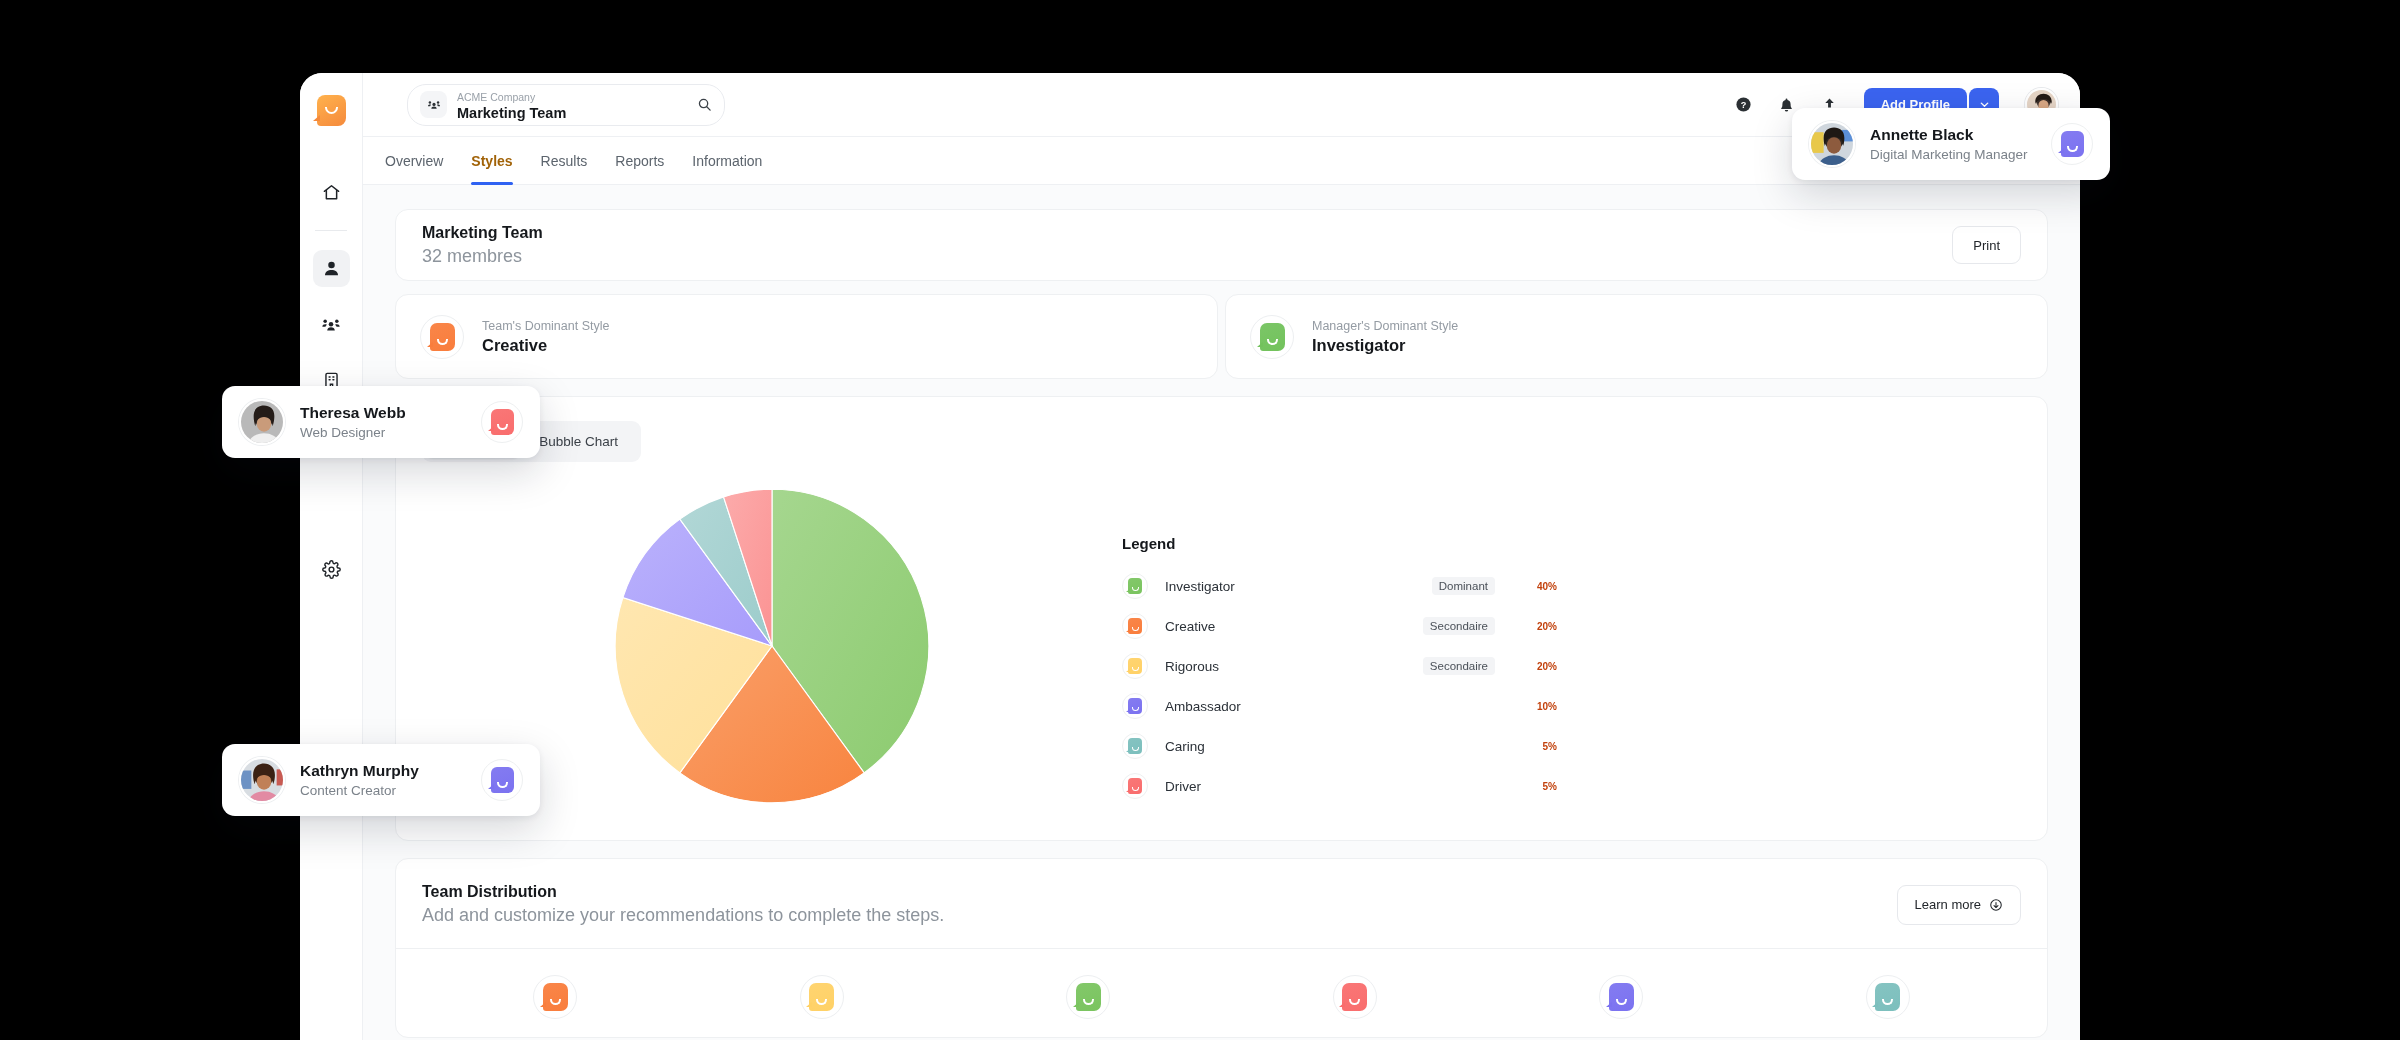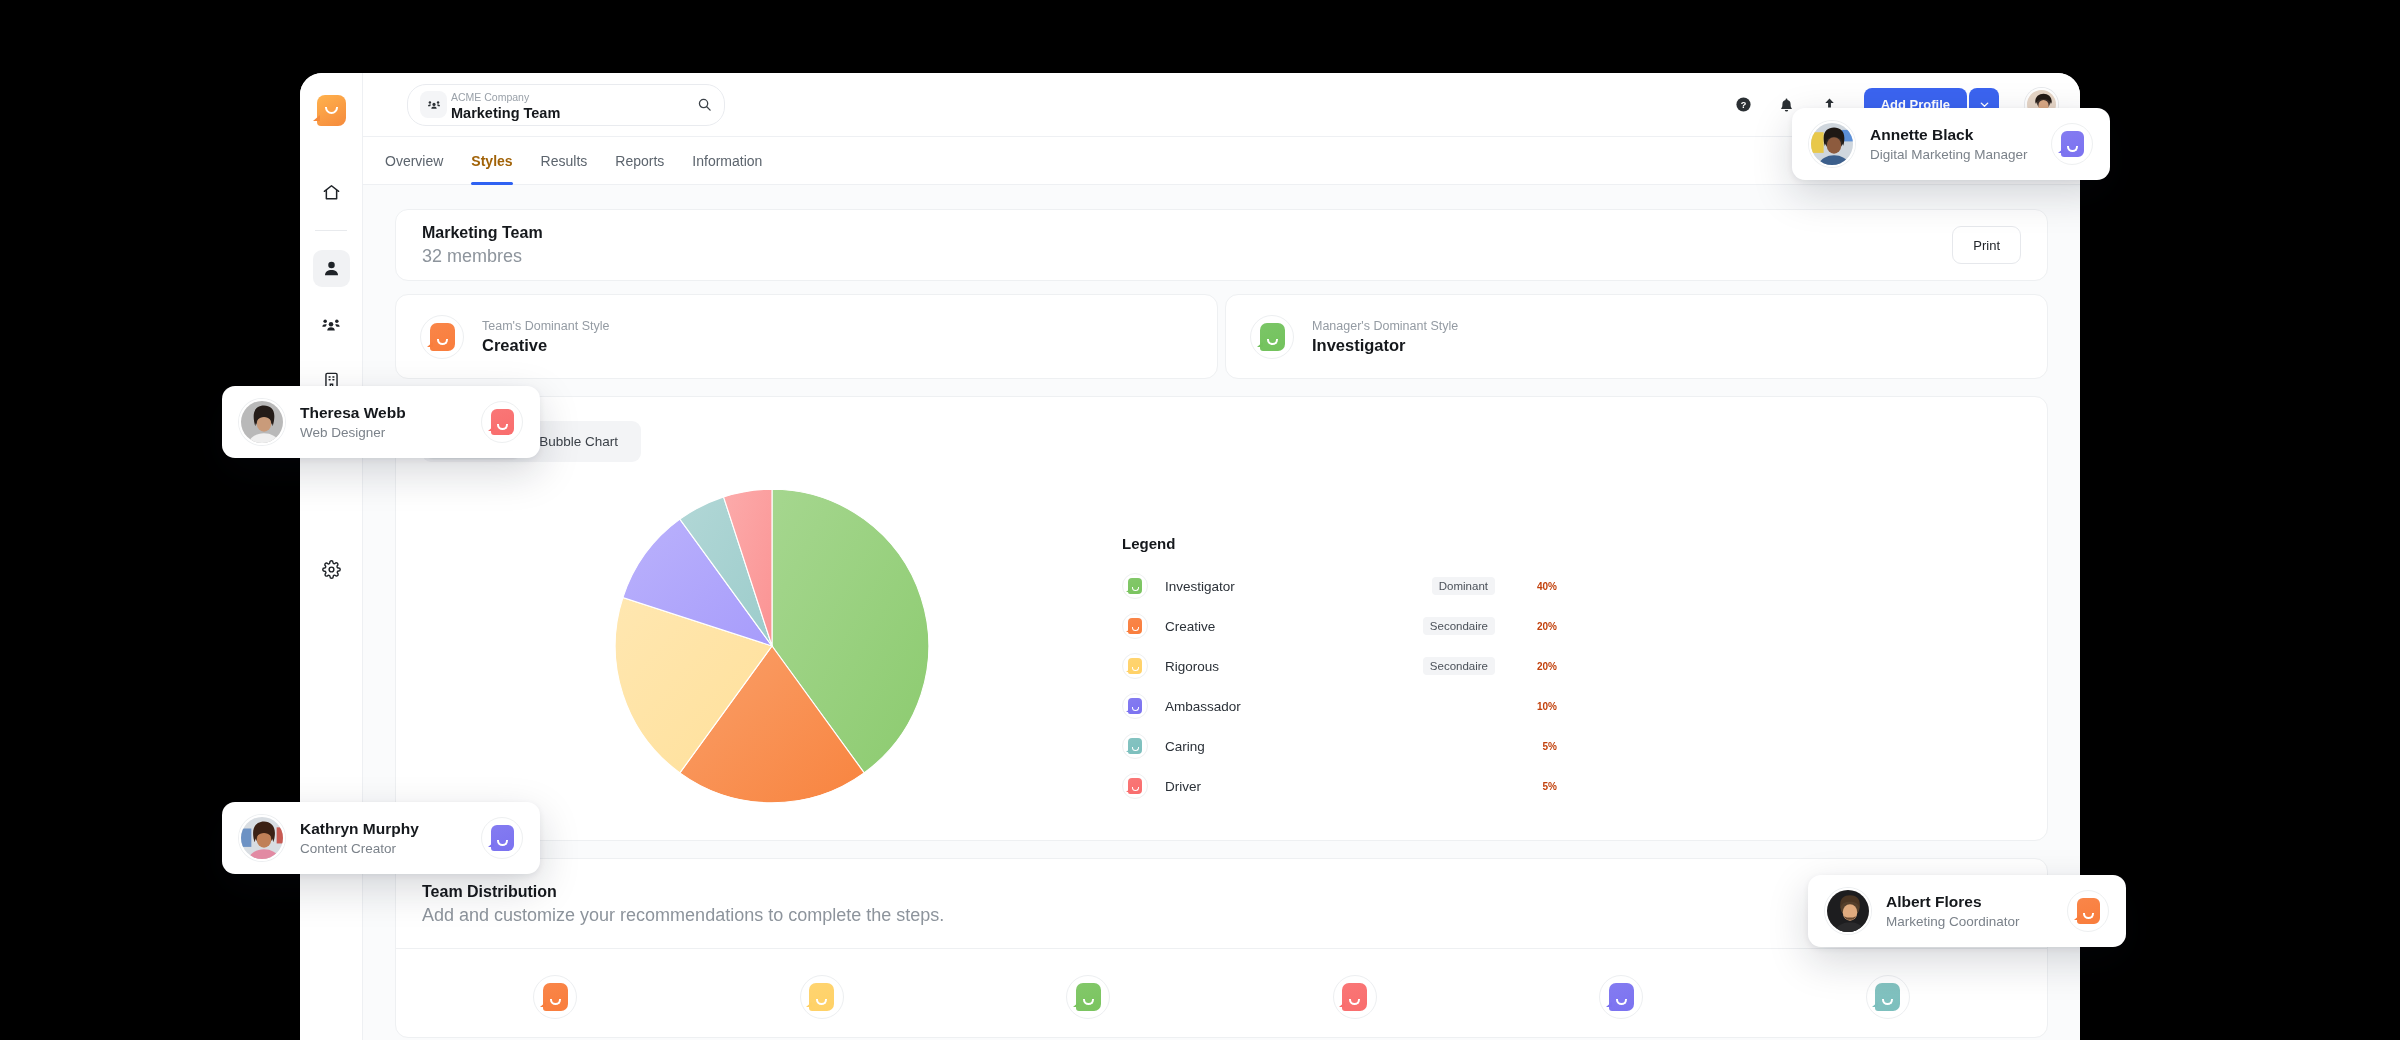--- a/index.html
+++ b/index.html
@@ -54,21 +54,21 @@
 
   
   .header {
     position:absolute; left:63px; top:0; right:0; height:64px;
     background:#fff; border-bottom:1px solid #eef0f3;
     display:flex; align-items:center; padding:0 22px;
   }
   .searchbox {
     margin-left: 22px; width: 318px; height: 42px;
     border:1px solid #e9ebef; border-radius:19px;
-    display:flex;align-items:center;padding:0 12px; gap:4px; cursor:text;
+    display:flex;align-items:center;padding:0 12px; gap:10px; cursor:text;
   }
   .team-chip{
     width:27px;height:27px;border-radius:8px;background:#f4f5f7;
     display:flex;align-items:center;justify-content:center;color:#2b3034;flex:0 0 auto;
   }
   .search-text{flex:1;line-height:1.05;}
   .search-sub{font-size:10.5px;color:#9aa1a9;}
   .search-main{font-size:14.5px;color:#15181c;font-weight:600;margin-top:1px;}
   .search-ico{color:#3c4248;display:flex;}
   .header-right{margin-left:auto;display:flex;align-items:center;gap:26px;}
@@ -571,21 +571,21 @@
       <span class="pc-name" style="display:block">Theresa Webb</span>
       <span class="pc-role" style="display:block">Web Designer</span>
     </span>
     <span class="pc-ring">
       <span class="pc-bub" id="p1" style="background: linear-gradient(160deg, rgba(249, 109, 109, 0.933), rgb(249, 109, 109)); color: rgb(249, 109, 109);">
           <span class="sm"></span>
         </span>
     </span>
   </div>
 
-  <div class="pcard" style="left:222px;top:802px;width:318px;">
+  <div class="pcard" style="left:222px;top:744px;width:318px;">
     <span class="pc-avatar">
       <svg width="46" height="46" viewBox="0 0 40 40">
           <rect width="40" height="40" fill="#d8dde2"></rect>
           <rect x="0" y="10" width="9" height="16" fill="#6d92c4"></rect>
           <rect x="31" y="9" width="9" height="14" fill="#c85a52"></rect>
           <circle cx="20" cy="15" r="8.6" fill="#4a2c1c"></circle>
           <ellipse cx="20" cy="19.5" rx="6.3" ry="7.2" fill="#c08057"></ellipse>
           <path d="M6 40c0-8 7-12 14-12s14 4 14 12z" fill="#e28aa3"></path>
           <path d="M10.5 14c0-6.5 4.2-10 9.5-10s9.5 3.5 9.5 10c0 5-1.5 8-1.5 8-.5-5-3.5-8-8-8s-7.5 3-8 8c0 0-1.5-3-1.5-8z" fill="#3b2114"></path>
         </svg>
@@ -595,35 +595,14 @@
       <span class="pc-role" style="display:block">Content Creator</span>
     </span>
     <span class="pc-ring">
       <span class="pc-bub" id="p2" style="background: linear-gradient(160deg, rgba(123, 114, 240, 0.933), rgb(123, 114, 240)); color: rgb(123, 114, 240);">
           <span class="sm"></span>
         </span>
     </span>
   </div>
 
 
-  <div class="pcard" style="left:1808px;top:875px;width:318px;">
-    <span class="pc-avatar">
-      <svg width="46" height="46" viewBox="0 0 40 40">
-          <rect width="40" height="40" fill="#1d1d1f"></rect>
-          <circle cx="20" cy="15" r="8.4" fill="#55402c"></circle>
-          <ellipse cx="20" cy="19.5" rx="6.3" ry="7.2" fill="#e0ab7f"></ellipse>
-          <path d="M6 40c0-8 7-12 14-12s14 4 14 12z" fill="#2a2a2c"></path>
-          <path d="M11.5 12.5C11.5 7 15 4.6 20 4.6s8.5 2.4 8.5 7.9c0 1.6-.4 2.6-.4 2.6-1-3.6-3.8-4.8-8.1-4.8s-7.1 1.2-8.1 4.8c0 0-.4-1-.4-2.6z" fill="#4a3523"></path>
-          <path d="M15 22.5c1.6 1.4 3.3 1.4 5 1.4s3.4 0 5-1.4c-.3 2.2-2.4 3.4-5 3.4s-4.7-1.2-5-3.4z" fill="#6b4c34"></path>
-        </svg>
-    </span>
-    <span class="pc-txt">
-      <span class="pc-name" style="display:block">Albert Flores</span>
-      <span class="pc-role" style="display:block">Marketing Coordinator</span>
-    </span>
-    <span class="pc-ring">
-      <span class="pc-bub" id="p4" style="background: linear-gradient(160deg, rgba(249, 125, 60, 0.933), rgb(249, 125, 60)); color: rgb(249, 125, 60);">
-          <span class="sm"></span>
-        </span>
-    </span>
-  </div>
 
 </div>
 
 </body></html>

